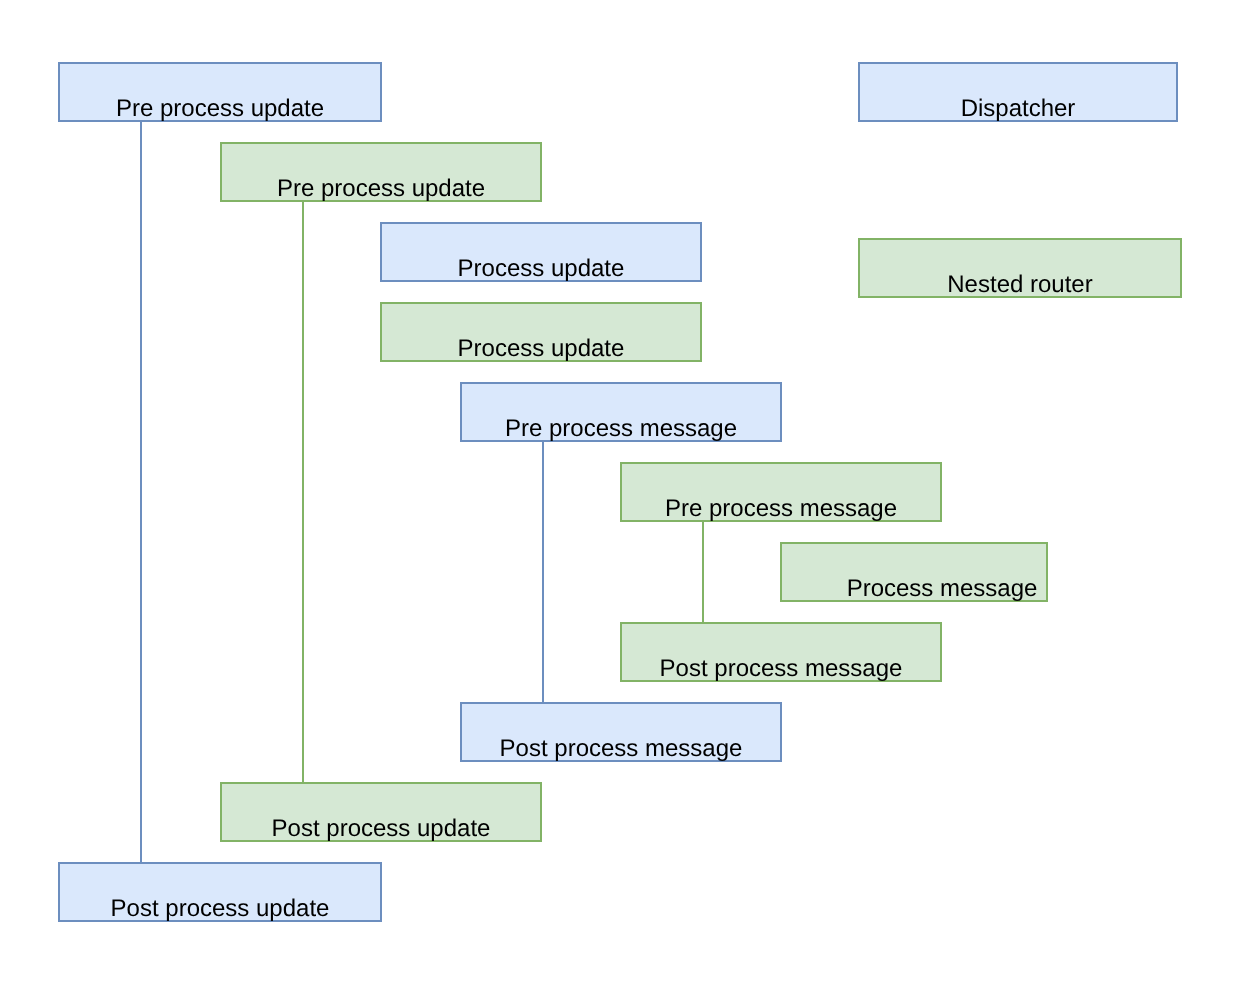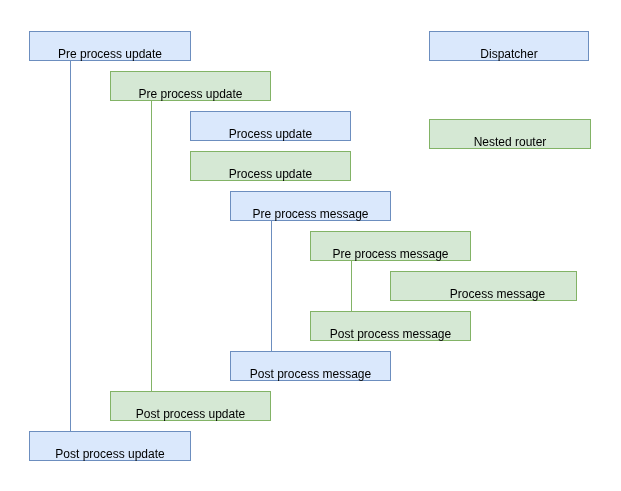--- a/index.html
+++ b/index.html
@@ -68,21 +68,21 @@
     </div>
     <div class="node node-green" style="left: 190px; top: 151px; width: 161px; height: 30px;">
       <span class="node-label">Process update</span>
     </div>
     <div class="node node-blue" style="left: 230px; top: 191px; width: 161px; height: 30px;">
       <span class="node-label">Pre process message</span>
     </div>
     <div class="node node-green" style="left: 310px; top: 231px; width: 161px; height: 30px;">
       <span class="node-label">Pre process message</span>
     </div>
-    <div class="node node-green" style="left: 390px; top: 271px; width: 187px; height: 30px; padding-left: 28px;">
+    <div class="node node-green" style="left: 390px; top: 271px; width: 134px; height: 30px; padding-left: 28px;">
       <span class="node-label">Process message</span>
     </div>
     <div class="node node-green" style="left: 310px; top: 311px; width: 161px; height: 30px;">
       <span class="node-label">Post process message</span>
     </div>
     <div class="node node-blue" style="left: 230px; top: 351px; width: 161px; height: 30px;">
       <span class="node-label">Post process message</span>
     </div>
     <div class="node node-green" style="left: 110px; top: 391px; width: 161px; height: 30px;">
       <span class="node-label">Post process update</span>

